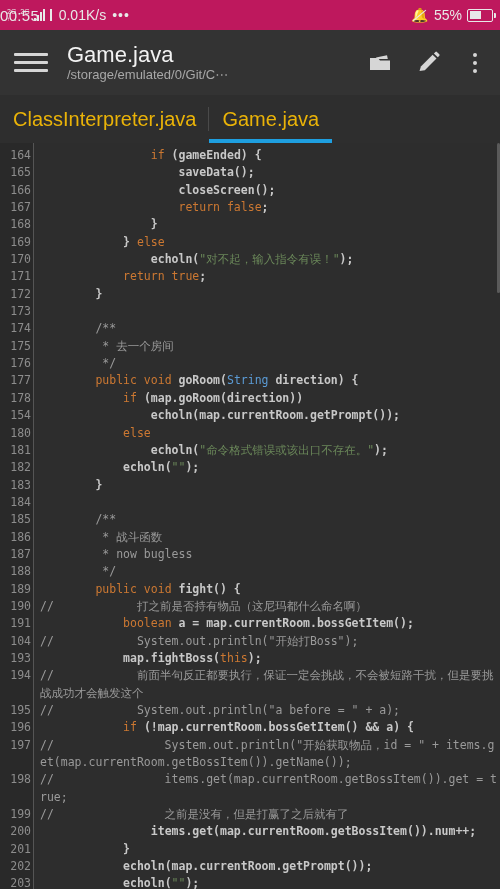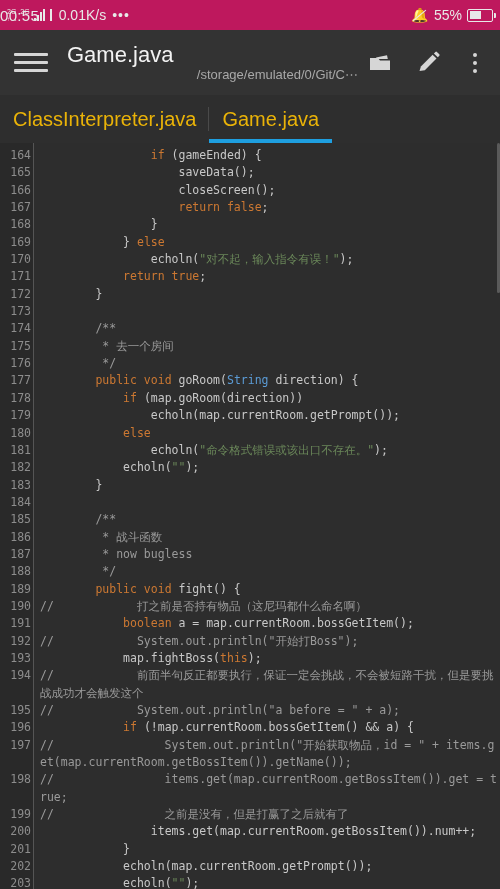--- a/index.html
+++ b/index.html
@@ -58,21 +58,21 @@
   }
   .hamburger{
     width:34px; display:flex; flex-direction:column; gap:5px;
     cursor:pointer; flex:0 0 auto;
   }
   .hamburger span{display:block; height:3px; background:#d6d6d6; border-radius:1px;}
   .titles{margin-left:19px; min-width:0; flex:1 1 auto; overflow:hidden;}
   .t-main{color:#f2f2f2; font-size:22px; line-height:25px; white-space:nowrap;}
   .t-sub{
     color:#a8a8a8; font-size:13px; line-height:16px;
-    white-space:nowrap; overflow:hidden; text-overflow:clip;text-align:right;
+    white-space:nowrap; overflow:hidden; text-overflow:clip;
   }
   .tb-actions{display:flex; align-items:center; gap:22px; margin-left:10px; flex:0 0 auto;}
   .ic{width:26px; height:26px; display:block; cursor:pointer;}
   .ic svg{display:block;}
   .kebab{
     width:22px; height:26px; display:flex; flex-direction:column;
     align-items:center; justify-content:center; gap:4px; cursor:pointer;
   }
   .kebab i{width:4px; height:4px; border-radius:50%; background:#d6d6d6; display:block;}
 
@@ -116,21 +116,21 @@
     font-family:"DejaVu Sans Mono", monospace;
     font-size:11.5px; line-height:17.35px;
     color:#c8c8c8; white-space:pre-wrap; word-break:break-all;
     overflow:hidden;
   }
   .code .ln{min-height:17.35px;}
   .kw{color:#cc7832;}
   .ty{color:#5b9bd5;}
   .st{color:#6a8759;}
   .cm{color:#9a9a9a;}
-  .id{color:#c8c8c8;}
+  .id{color:#c8c8c8;font-weight:bold;}
   .scroll-v{
     position:absolute; right:0; top:0; width:3px; height:150px;
     background:#5a5a5a; border-radius:2px;
   }
 </style>
 </head>
 <body>
 
 <div class="statusbar">
   <div class="sb-left">
@@ -223,34 +223,34 @@
       <div>169</div>
       <div>170</div>
       <div>171</div>
       <div>172</div>
       <div>173</div>
       <div>174</div>
       <div>175</div>
       <div>176</div>
       <div>177</div>
       <div>178</div>
-      <div>179</div>
+      <div>154</div>
       <div>180</div>
       <div>181</div>
       <div>182</div>
       <div>183</div>
       <div>184</div>
       <div>185</div>
       <div>186</div>
       <div>187</div>
       <div>188</div>
       <div>189</div>
       <div>190</div>
       <div>191</div>
-      <div>192</div>
+      <div>104</div>
       <div>193</div>
       <div>194</div>
       <div class="blank">&nbsp;</div>
       <div>195</div>
       <div>196</div>
       <div>197</div>
       <div class="blank">&nbsp;</div>
       <div>198</div>
       <div class="blank">&nbsp;</div>
       <div>199</div>

